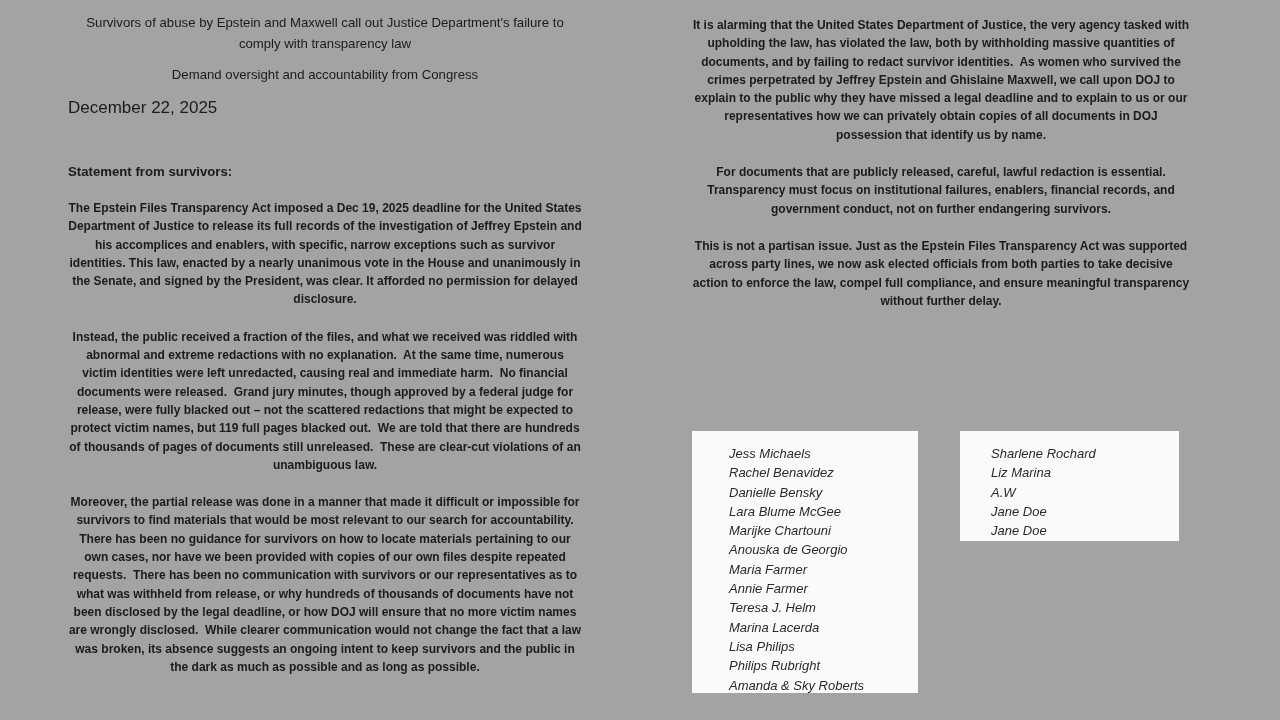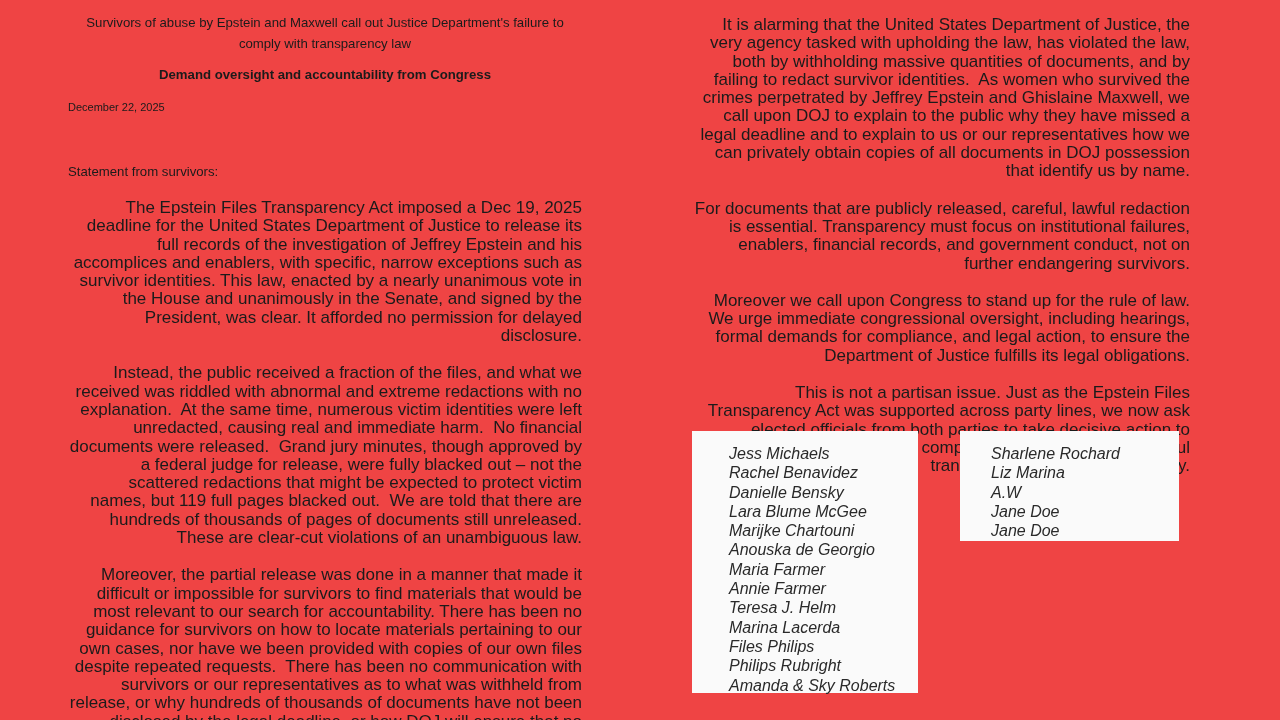--- a/index.html
+++ b/index.html
@@ -13,21 +13,21 @@
     position: relative;
     overflow: hidden;
     font-family: "Liberation Sans", sans-serif;
     color: #1b1b1b;
     -webkit-font-smoothing: antialiased;
   }
 
   .page {
     position: absolute;
     inset: 0;
-    background: #ef4444;
+    background: #a3a3a3;
   }
 
   
   .col-left {
     position: absolute;
     left: 68px;
     top: 12px;
     width: 514px;
   }
   .col-right {
@@ -45,46 +45,46 @@
     margin: 0 0 10px 0;
     font-weight: 400;
     color: #1b1b1b;
     padding: 0 8px;
   }
   .doc-subtitle {
     font-size: 13.2px;
     line-height: 21px;
     text-align: center;
     margin: 0 0 12px 0;
-    font-weight: 700;
+    font-weight: 400;
     color: #1b1b1b;
   }
   .doc-date {
-    font-size: 11px;
+    font-size: 17px;
     line-height: 21px;
     margin: 12px 0 0 0;
     font-weight: 400;
     color: #1b1b1b;
   }
   .lead-in {
     font-size: 13.2px;
     line-height: 21px;
     margin: 43px 0 0 0;
-    font-weight: 400;
+    font-weight: 700;
     color: #1b1b1b;
   }
 
   
   .para {
-    font-size: 17px;
+    font-size: 12px;
     line-height: 18.3px;
     margin: 0 0 19px 0;
-    font-weight: 400;
+    font-weight: 700;
     color: #1b1b1b;
-    text-align: right;
+    text-align: center;
     white-space: pre-wrap;
   }
   .col-left .para-block {
     margin-top: 17px;
   }
   .col-right .para {
     line-height: 18.3px;
     margin-bottom: 19px;
   }
 
@@ -122,21 +122,21 @@
     left: 37px;
     top: 13px;
   }
   .sig-list-right {
     left: 299px;
     top: 13px;
   }
   .sig-name {
     font-family: "Liberation Sans", sans-serif;
     font-style: italic;
-    font-size: 16px;
+    font-size: 13px;
     line-height: 19.3px;
     color: #2a2a2a;
     white-space: nowrap;
   }
 </style>
 </head>
 <body>
 
 <div class="page">
 
@@ -153,40 +153,39 @@
     <div class="para-block">
       <p class="para">The Epstein Files Transparency Act imposed a Dec 19, 2025 deadline for the United States Department of Justice to release its full records of the investigation of Jeffrey Epstein and his accomplices and enablers, with specific, narrow exceptions such as survivor identities. This law, enacted by a nearly unanimous vote in the House and unanimously in the Senate, and signed by the President, was clear. It afforded no permission for delayed disclosure.</p>
       <p class="para">Instead, the public received a fraction of the files, and what we received was riddled with abnormal and extreme redactions with no explanation.  At the same time, numerous victim identities were left unredacted, causing real and immediate harm.  No financial documents were released.  Grand jury minutes, though approved by a federal judge for release, were fully blacked out – not the scattered redactions that might be expected to protect victim names, but 119 full pages blacked out.  We are told that there are hundreds of thousands of pages of documents still unreleased.  These are clear-cut violations of an unambiguous law.</p>
       <p class="para">Moreover, the partial release was done in a manner that made it difficult or impossible for survivors to find materials that would be most relevant to our search for accountability. There has been no guidance for survivors on how to locate materials pertaining to our own cases, nor have we been provided with copies of our own files despite repeated requests.  There has been no communication with survivors or our representatives as to what was withheld from release, or why hundreds of thousands of documents have not been disclosed by the legal deadline, or how DOJ will ensure that no more victim names are wrongly disclosed.  While clearer communication would not change the fact that a law was broken, its absence suggests an ongoing intent to keep survivors and the public in the dark as much as possible and as long as possible.</p>
     </div>
   </div>
 
   <div class="col-right">
     <p class="para">It is alarming that the United States Department of Justice, the very agency tasked with upholding the law, has violated the law, both by withholding massive quantities of documents, and by failing to redact survivor identities.  As women who survived the crimes perpetrated by Jeffrey Epstein and Ghislaine Maxwell, we call upon DOJ to explain to the public why they have missed a legal deadline and to explain to us or our representatives how we can privately obtain copies of all documents in DOJ possession that identify us by name.</p>
     <p class="para">For documents that are publicly released, careful, lawful redaction is essential. Transparency must focus on institutional failures, enablers, financial records, and government conduct, not on further endangering survivors.</p>
-    <p class="para">Moreover we call upon Congress to stand up for the rule of law.  We urge immediate congressional oversight, including hearings, formal demands for compliance, and legal action, to ensure the Department of Justice fulfills its legal obligations.</p>
     <p class="para">This is not a partisan issue. Just as the Epstein Files Transparency Act was supported across party lines, we now ask elected officials from both parties to take decisive action to enforce the law, compel full compliance, and ensure meaningful transparency without further delay.</p>
   </div>
 
   <div class="sig-zone">
     <div class="sig-panel sig-panel-left"></div>
     <div class="sig-panel sig-panel-right"></div>
 
     <ul class="sig-list sig-list-left" id="sig-col-1">
         <li class="sig-name">Jess Michaels</li>
         <li class="sig-name">Rachel Benavidez</li>
         <li class="sig-name">Danielle Bensky</li>
         <li class="sig-name">Lara Blume McGee</li>
         <li class="sig-name">Marijke Chartouni</li>
         <li class="sig-name">Anouska de Georgio</li>
         <li class="sig-name">Maria Farmer</li>
         <li class="sig-name">Annie Farmer</li>
         <li class="sig-name">Teresa J. Helm</li>
         <li class="sig-name">Marina Lacerda</li>
-        <li class="sig-name">Files Philips</li>
+        <li class="sig-name">Lisa Philips</li>
         <li class="sig-name">Philips Rubright</li>
         <li class="sig-name">Amanda &amp; Sky Roberts</li>
       </ul>
 
     <ul class="sig-list sig-list-right" id="sig-col-2">
         <li class="sig-name">Sharlene Rochard</li>
         <li class="sig-name">Liz Marina</li>
         <li class="sig-name">A.W</li>
         <li class="sig-name">Jane Doe</li>
         <li class="sig-name">Jane Doe</li>

